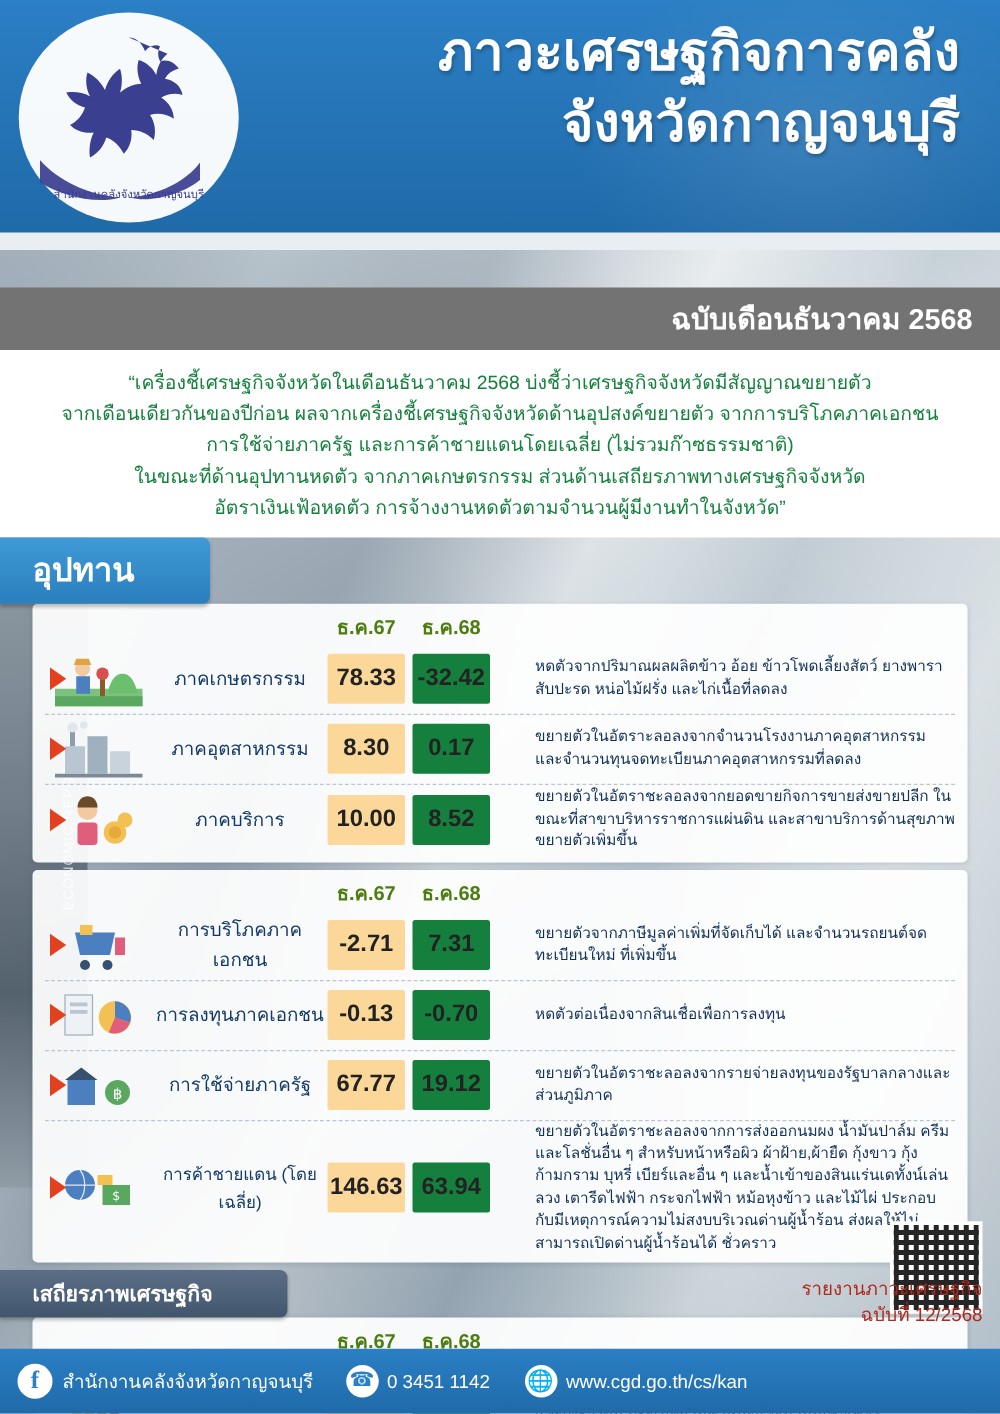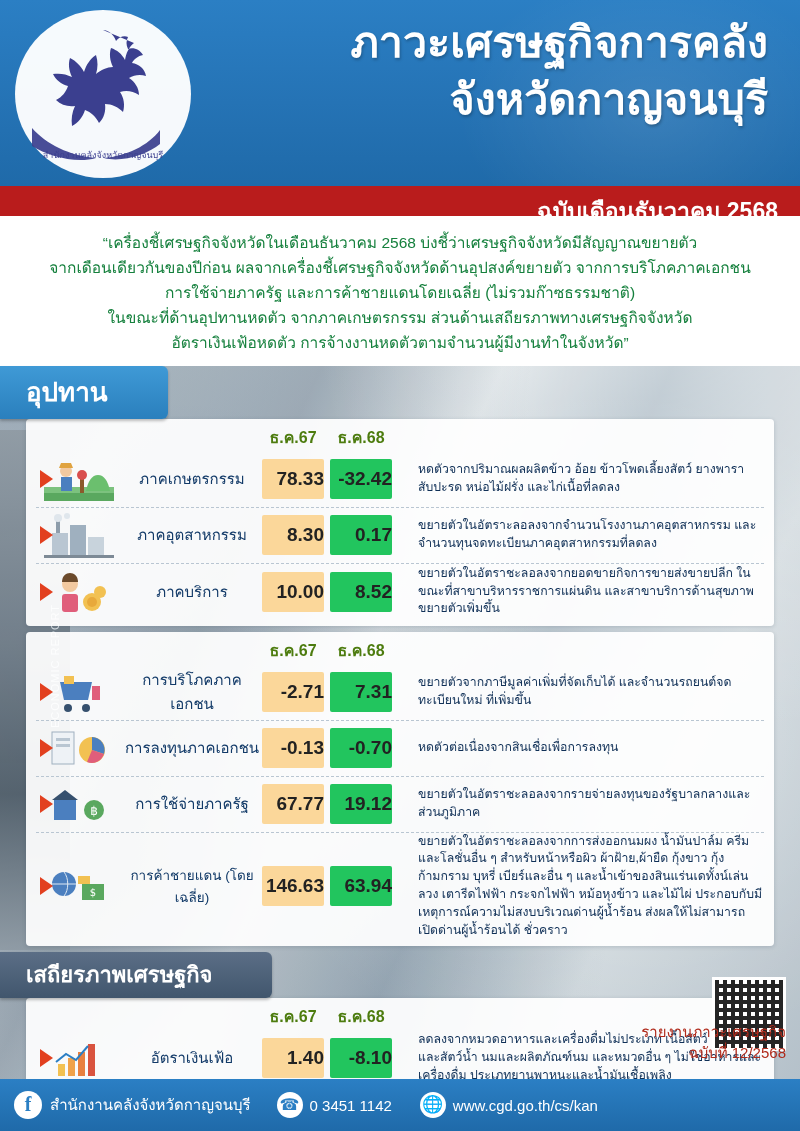--- a/index.html
+++ b/index.html
@@ -57,22 +57,23 @@
     position: absolute; left: 196px; top: 14px; right: 32px;
     color: #fff; text-align: right;
     font-size: 43px; line-height: 1.33;
     font-weight: bold;
     text-shadow: 1px 2px 3px rgba(0,0,0,.25);
   }
   .header-title div { white-space: nowrap; }
   
   .issue-bar {
     position: relative;
-    height: 30px;
-    background: #b91c1c;
+    height: 50px;
+    background: #737373;
+    margin-top: 44px;
   }
   .issue-bar .txt {
     position:absolute; right: 22px; top: 7px;
     color:#fff; font-size: 23px; font-weight:bold;
   }
   
   .quote {
     position: relative;
     padding: 14px 38px 10px;
     text-align: center;
@@ -88,21 +89,21 @@
     position: relative;
     display:inline-block;
     min-width: 150px;
     padding: 5px 60px 7px 26px;
     color:#fff; font-size: 26px; font-weight: bold;
     background: linear-gradient(180deg,#3f9ad6,#2a7fbd);
     border-top-right-radius: 6px;
     border-bottom-right-radius: 6px;
     box-shadow: 0 2px 3px rgba(0,0,0,.25);
   }
-  .ribbon.dark { background: linear-gradient(180deg,#5b6e86,#41566d); font-size:22px; padding-bottom:6px;}
+  .ribbon.dark { background: linear-gradient(180deg,#5b6e86,#41566d); font-size:17px; padding-bottom:6px;}
   .ribbon:after{
     content:"";
     position:absolute; right:-14px; top:8px;
     border-left: 14px solid #1e6persist;
   }
   .panel {
     margin: 0 26px 0 26px;
     background: rgba(255,255,255,.93);
     border-radius: 4px;
     padding: 4px 10px 6px 10px;
@@ -112,41 +113,41 @@
   .col-head {
     display: flex;
     align-items: flex-start;
     padding: 2px 0 2px 0;
     font-size: 16px; font-weight: bold; color:#4d7c0f;
   }
   .c-icon { width: 86px; flex: 0 0 86px; }
   .c-label { width: 140px; flex:0 0 140px; }
   .c-val { width: 62px; flex: 0 0 62px; text-align:center; }
   .c-gap { width: 6px; flex:0 0 6px; }
-  .c-desc { flex: 1 1 auto; padding-left: 26px; }
+  .c-desc { flex: 1 1 auto; padding-left: 36px; }
   .row {
     display: flex;
     align-items: center;
     min-height: 56px;
     border-bottom: 1px dashed #b9c6d2;
     position: relative;
   }
   .row.last { border-bottom: none; }
   .row .c-label {
     font-size: 15px; font-weight: normal; color:#123a68; text-align:center;
   }
   .row .c-label.small { font-size: 13.5px; }
   .val-box {
     height: 40px; line-height: 40px;
     font-size: 19px; font-weight: bold;
-    text-align:right; color:#222;
+    text-align:center; color:#222;
     border-radius: 2px;
   }
   .val-box.y { background: #fbd79a; }
-  .val-box.o { background: #22c55e; }
+  .val-box.o { background: #15803d; }
   .c-desc-txt {
     font-size: 12.3px; color:#103057; line-height: 1.45;
     position: relative;
   }
   .arrow {
     position: absolute; left: 4px; top: 50%; transform: translateY(-50%);
     width: 0; height: 0;
     border-left: 13px solid #e2401f;
     border-top: 9px solid transparent;
     border-bottom: 9px solid transparent;

